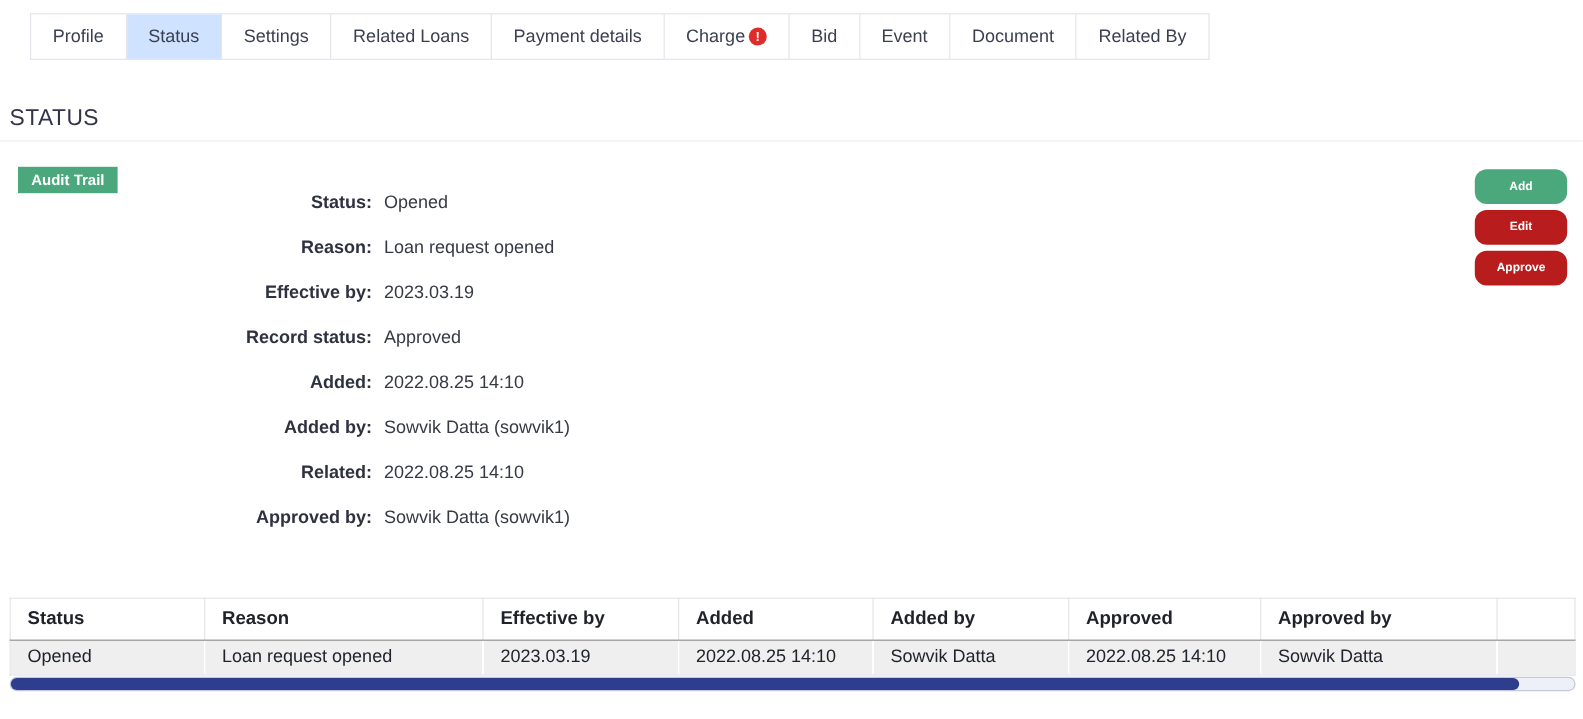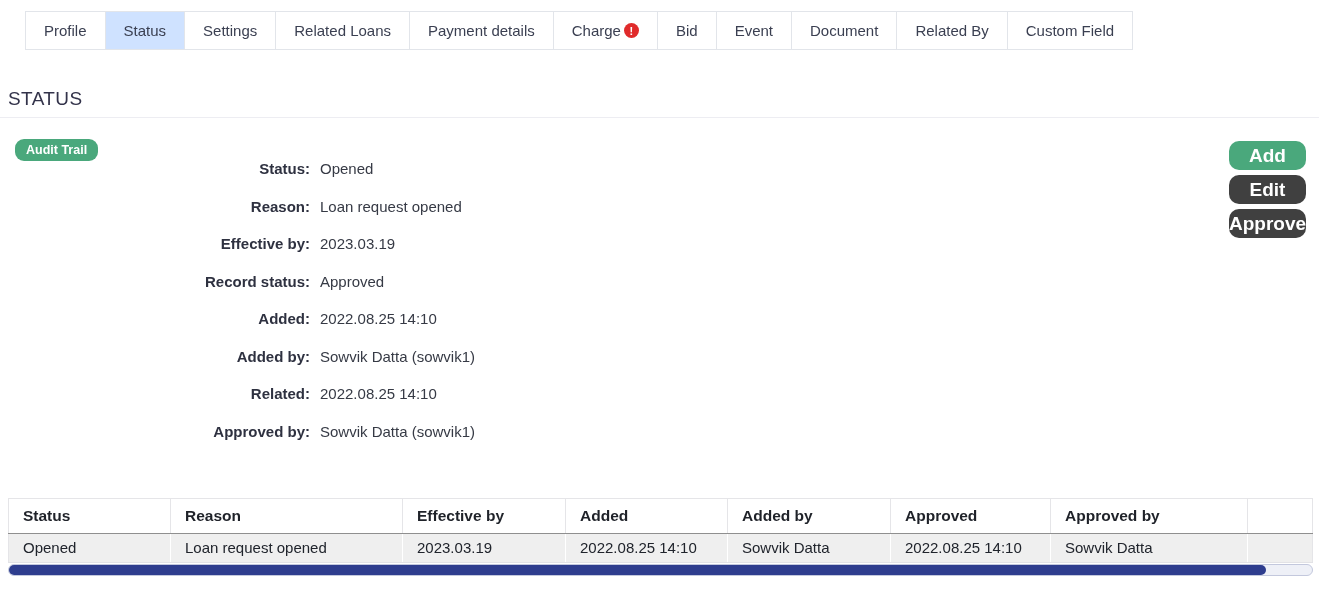--- a/index.html
+++ b/index.html
@@ -17,28 +17,28 @@
     width: 15px; height: 15px; border-radius: 50%; background: #e02b2b; color: #fff;
     font-size: 11px; font-weight: bold; margin-left: 3px; }
 
   
   .section-head { margin-top: 38px; padding: 0 0 7px 8px; border-bottom: 1px solid #ededf2; }
   .section-title { font-size: 19px; font-weight: 500; color: #33334a; letter-spacing: .4px; }
 
   
   .content { position: relative; }
   .audit-badge { position: absolute; left: 15px; top: 21px; background: #4aa87c; color: #fff;
-    font-weight: bold; font-size: 12.5px; padding: 4px 11px; border-radius: 9px;
+    font-weight: bold; font-size: 12.5px; padding: 4px 11px; border-radius: 0;
     border: none; cursor: pointer; }
   .actions { position: absolute; right: 13px; top: 23px; display: flex; flex-direction: column;
     gap: 5px; width: 77px; }
   .btn { height: 29px; border-radius: 10px; border: none; color: #ffffff; font-weight: bold;
-    font-size: 19px; font-family: inherit; cursor: pointer; line-height: 23px; text-align: center; }
+    font-size: 10px; font-family: inherit; cursor: pointer; line-height: 23px; text-align: center; }
   .btn.primary { background: #4aa87c; }
-  .btn.disabled { background: #404040; cursor: default; }
+  .btn.disabled { background: #b91c1c; cursor: default; }
 
   
   .kv { padding-top: 42px; }
   .kv-row { display: flex; height: 37.5px; align-items: flex-start; font-size: 15px; }
   .kv-label { width: 310px; text-align: right; font-weight: bold; color: #2e3140; }
   .kv-value { margin-left: 10px; color: #363a45; }
 
   
   .table-wrap { margin: 38px 6px 0 8px; }
   table { width: 100%; border-collapse: collapse; table-layout: fixed; }
@@ -85,23 +85,20 @@
         <span>Bid</span>
       </div>
     <div class="tab">
         <span>Event</span>
       </div>
     <div class="tab">
         <span>Document</span>
       </div>
     <div class="tab">
         <span>Related By</span>
-      </div>
-    <div class="tab">
-        <span>Custom Field</span>
       </div>
   </nav>
 </div>
 
 <div class="section-head">
   <span class="section-title">STATUS</span>
 </div>
 
 <div class="content">
   <button class="audit-badge">Audit Trail</button>

